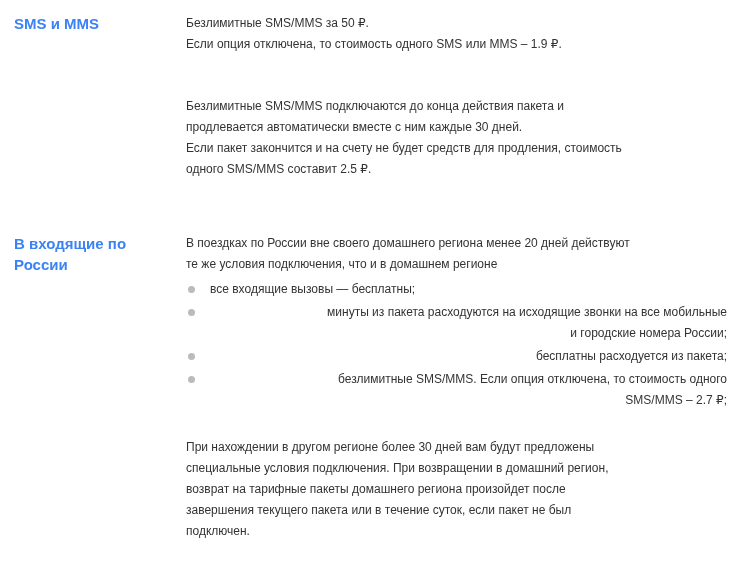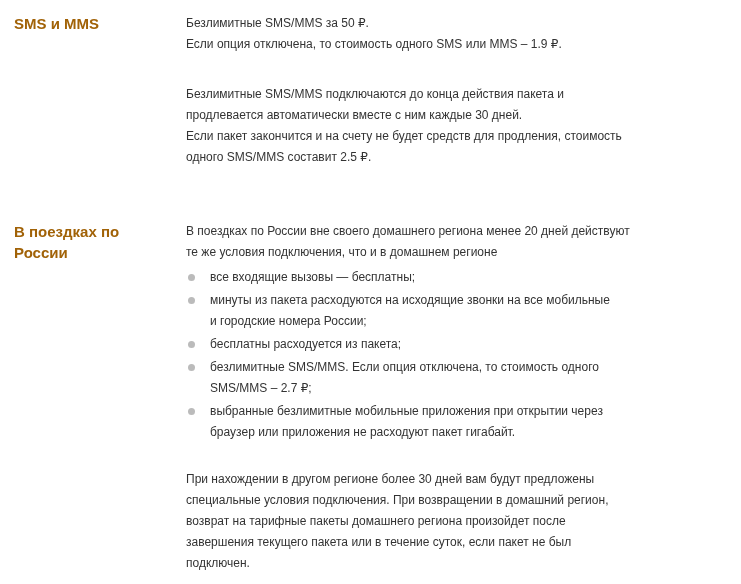--- a/index.html
+++ b/index.html
@@ -23,49 +23,50 @@
     grid-template-columns: 172px 1fr;
     align-items: start;
   }
   .row-2 {
     margin-top: 53px;
   }
   .label {
     font-size: 15px;
     font-weight: bold;
     line-height: 21px;
-    color: #a16207;
+    color: #3b82f6;
     padding-right: 10px;
   }
   .content {
     font-size: 12px;
     line-height: 21px;
   }
   .content p {
     margin: 0;
     white-space: pre-line;
   }
   .content p + p {
-    margin-top: 29px;
+    margin-top: 41px;
   }
   .content p.outro {
     margin-top: 26px;
   }
   ul.bullets {
     list-style: none;
     margin: 4px 0 0 0;
     padding: 0;
   }
   ul.bullets li {
     position: relative;
     padding-left: 24px;
     line-height: 21px;
   }
   ul.bullets li + li {
     margin-top: 2px;
+    text-align: right;
   }
   .dot {
     position: absolute;
     left: 2px;
     top: 7px;
     width: 7px;
     height: 7px;
     border-radius: 50%;
     background: #bbbbbb;
   }
@@ -85,33 +86,31 @@
       <p>Безлимитные SMS/MMS за 50 ₽.
 Если опция отключена, то стоимость одного SMS или MMS – 1.9 ₽.</p>
       <p>Безлимитные SMS/MMS подключаются до конца действия пакета и
 продлевается автоматически вместе с ним каждые 30 дней.
 Если пакет закончится и на счету не будет средств для продления, стоимость
 одного SMS/MMS составит 2.5 ₽.</p>
     </div>
   </section>
 
   <section class="row row-2">
-    <div class="label">В поездках по России</div>
+    <div class="label">В входящие по России</div>
     <div class="content">
       <p>В поездках по России вне своего домашнего региона менее 20 дней действуют
 те же условия подключения, что и в домашнем регионе</p>
       <ul class="bullets">
         <li><span class="dot"></span><span class="li-text">все входящие вызовы — бесплатны;</span></li>
         <li><span class="dot"></span><span class="li-text">минуты из пакета расходуются на исходящие звонки на все мобильные
 и городские номера России;</span></li>
         <li><span class="dot"></span><span class="li-text">бесплатны расходуется из пакета;</span></li>
         <li><span class="dot"></span><span class="li-text">безлимитные SMS/MMS. Если опция отключена, то стоимость одного
 SMS/MMS – 2.7 ₽;</span></li>
-        <li><span class="dot"></span><span class="li-text">выбранные безлимитные мобильные приложения при открытии через
-браузер или приложения не расходуют пакет гигабайт.</span></li>
       </ul>
       <p class="outro">При нахождении в другом регионе более 30 дней вам будут предложены
 специальные условия подключения. При возвращении в домашний регион,
 возврат на тарифные пакеты домашнего региона произойдет после
 завершения текущего пакета или в течение суток, если пакет не был
 подключен.</p>
     </div>
   </section>
 
 </div>

